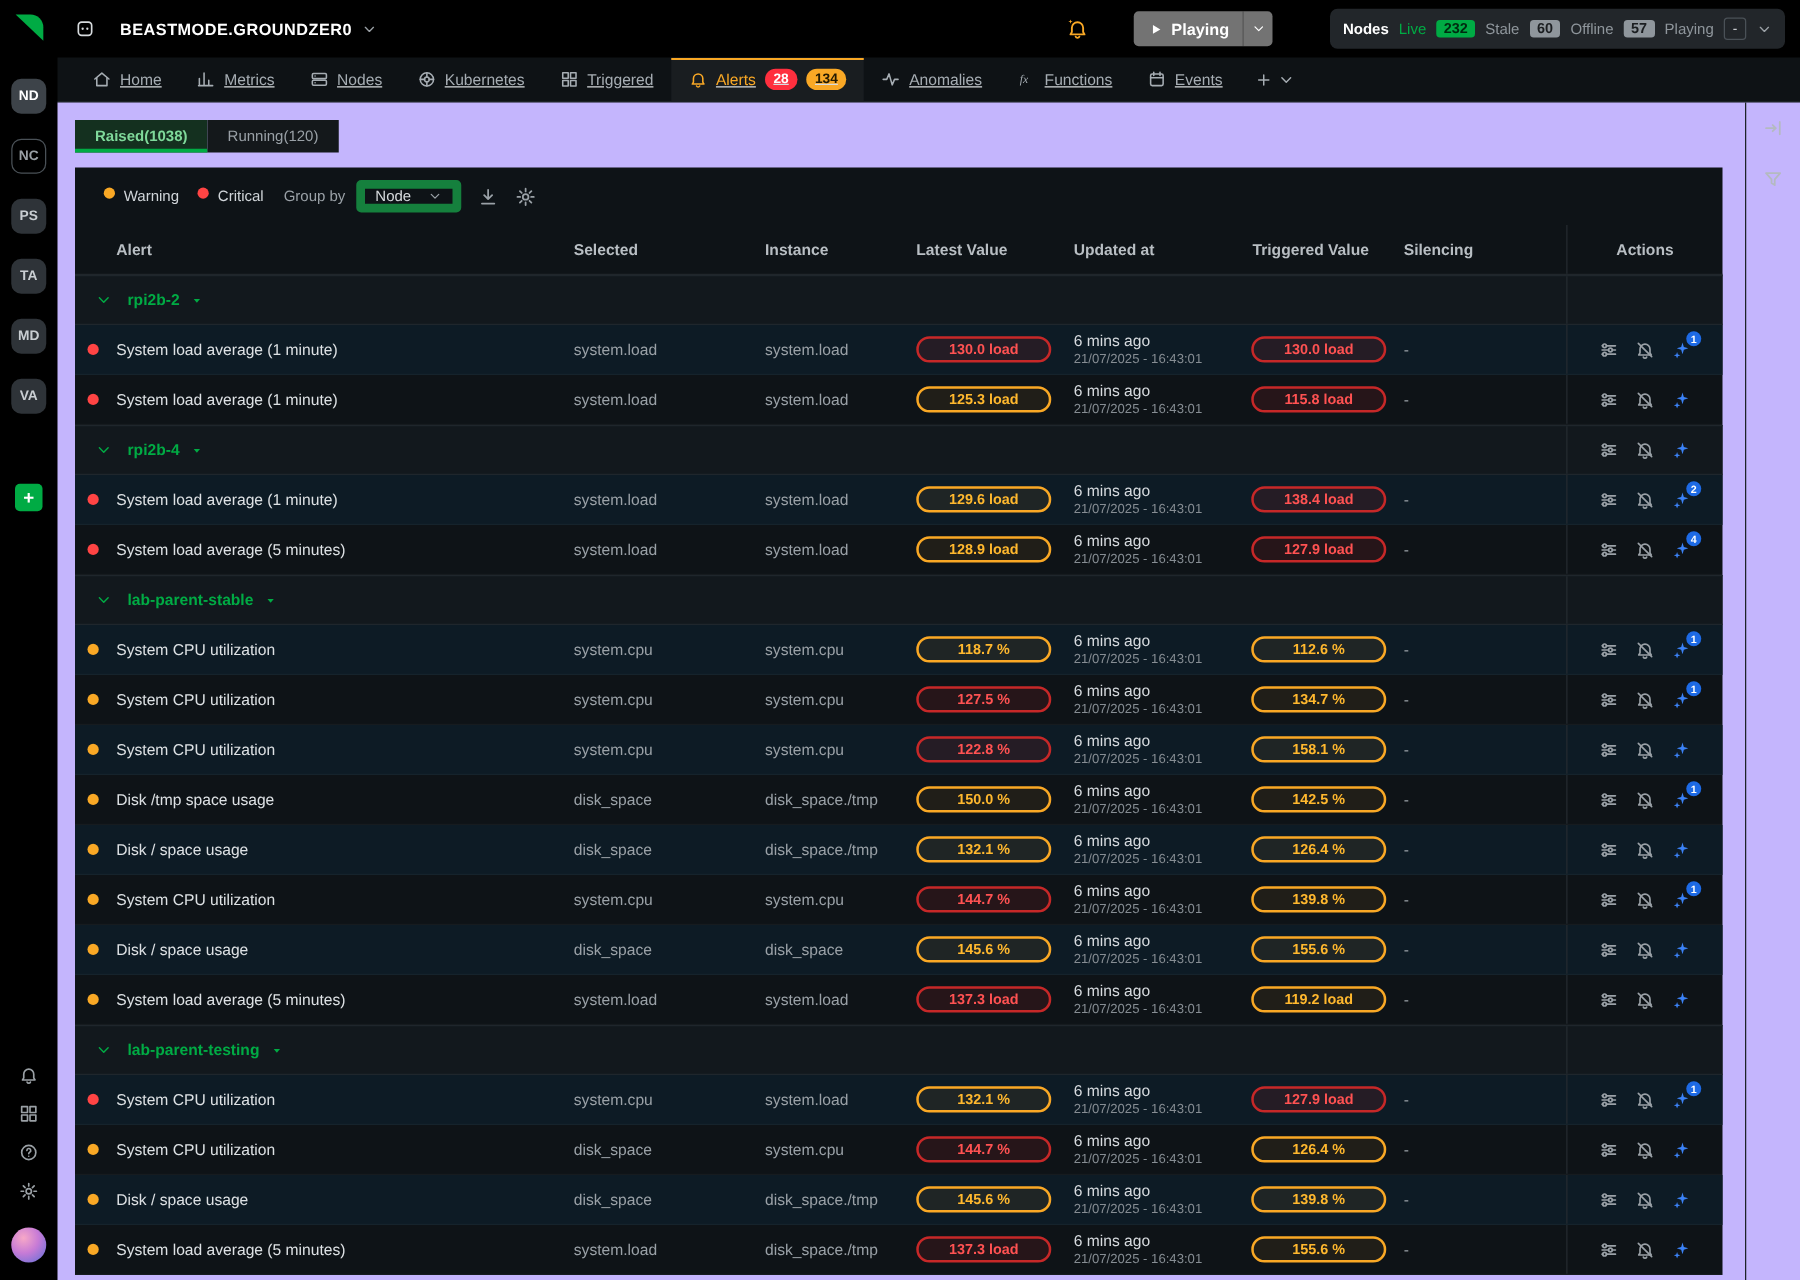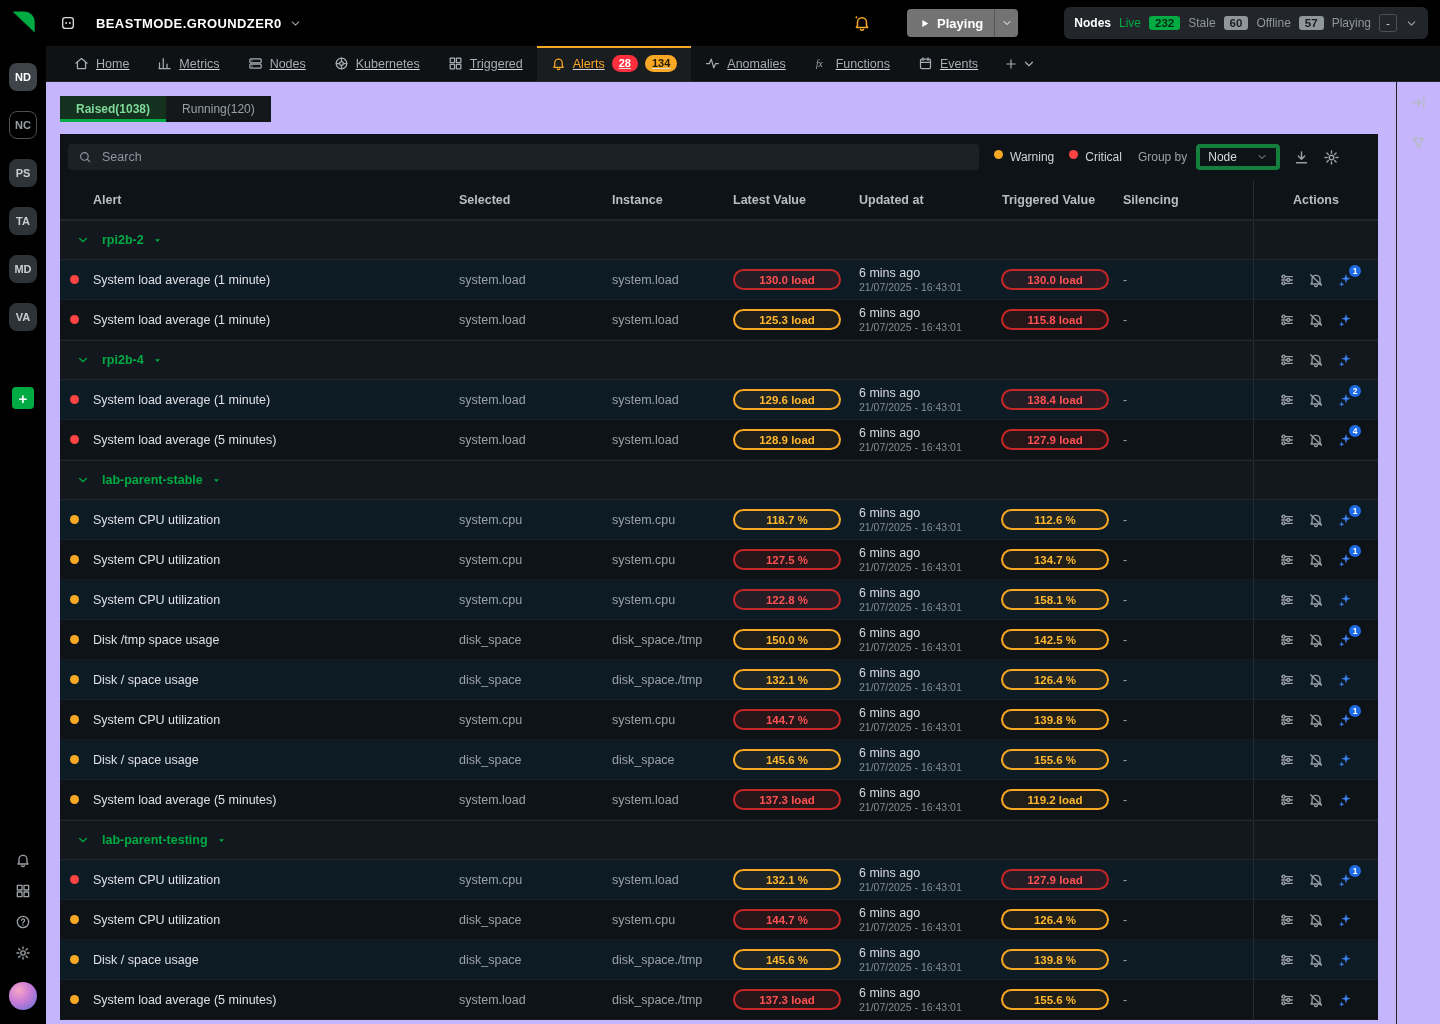--- a/index.html
+++ b/index.html
@@ -86,21 +86,21 @@
 
   
   .toolbar { height:46px; display:flex; align-items:center; padding:0 8px; }
   .search { width:911px; height:26px; background:#1b2127; border-radius:4px; display:flex; align-items:center; gap:8px; padding:0 10px; color:#8f969c; }
   .search .ic svg { width:14px; height:14px; }
   .search input { flex:1; background:transparent; border:none; outline:none; color:#d7dbde; font-size:12.5px; font-family:inherit; }
   .search input::placeholder { color:#8f969c; }
   .legend { display:flex; align-items:flex-start; gap:7px; font-size:12px; color:#d0d5d9; margin-left:15px; cursor:pointer; }
   .dot8 { width:9px; height:9px; border-radius:50%; }
   .groupby { display:flex; align-items:center; gap:9px; margin-left:16px; font-size:12px; color:#9aa1a7; }
-  .select { width:84px; height:26px; border:4px solid #15803d; border-radius:4px; display:flex; align-items:center;
+  .select { width:84px; height:26px; border:7px solid #15803d; border-radius:4px; display:flex; align-items:center;
     justify-content:space-between; padding:0 8px; color:#d7dbde; cursor:pointer; }
   .select svg { width:12px; height:12px; color:#9aa1a7; }
   .tool-ic { color:#9aa1a7; margin-left:13px; cursor:pointer; }
   .tool-ic svg { width:17px; height:17px; }
 
   
   .thead, .trow { display:grid; grid-template-columns:393px 152px 122px 122px 146px 122px 136px 125px; align-items:center; height:40px; }
   .thead { font-size:12.5px; font-weight:bold; color:#b8bec3; border-bottom:1px solid #20262b; }
   .th { cursor:pointer; }
   .th-alert { padding-left:33px; }
@@ -356,29 +356,20 @@
     <div class="content">
       <div class="page">
 
         <div class="subtabs">
           <div class="subtab active">Raised(1038)</div>
           <div class="subtab">Running(120)</div>
         </div>
 
         <div class="panel">
           <div class="toolbar">
-            <div class="search">
-              <span class="ic">
-                  <svg viewBox="0 0 24 24" fill="none" stroke="currentColor" stroke-width="2" stroke-linecap="round" stroke-linejoin="round">
-                    <circle cx="11" cy="11" r="6.5"></circle>
-                    <path d="m15.8 15.8 4.2 4.2"></path>
-                  </svg>
-                </span>
-              <input placeholder="Search" style="">
-            </div>
             <div class="legend">
               <span class="dot8" id="warn-dot" style="background: rgb(249, 168, 37);"></span>
               <span>Warning</span>
             </div>
             <div class="legend">
               <span class="dot8" id="crit-dot" style="background: rgb(255, 68, 68);"></span>
               <span>Critical</span>
             </div>
             <div class="groupby">
               <span>Group by</span>

